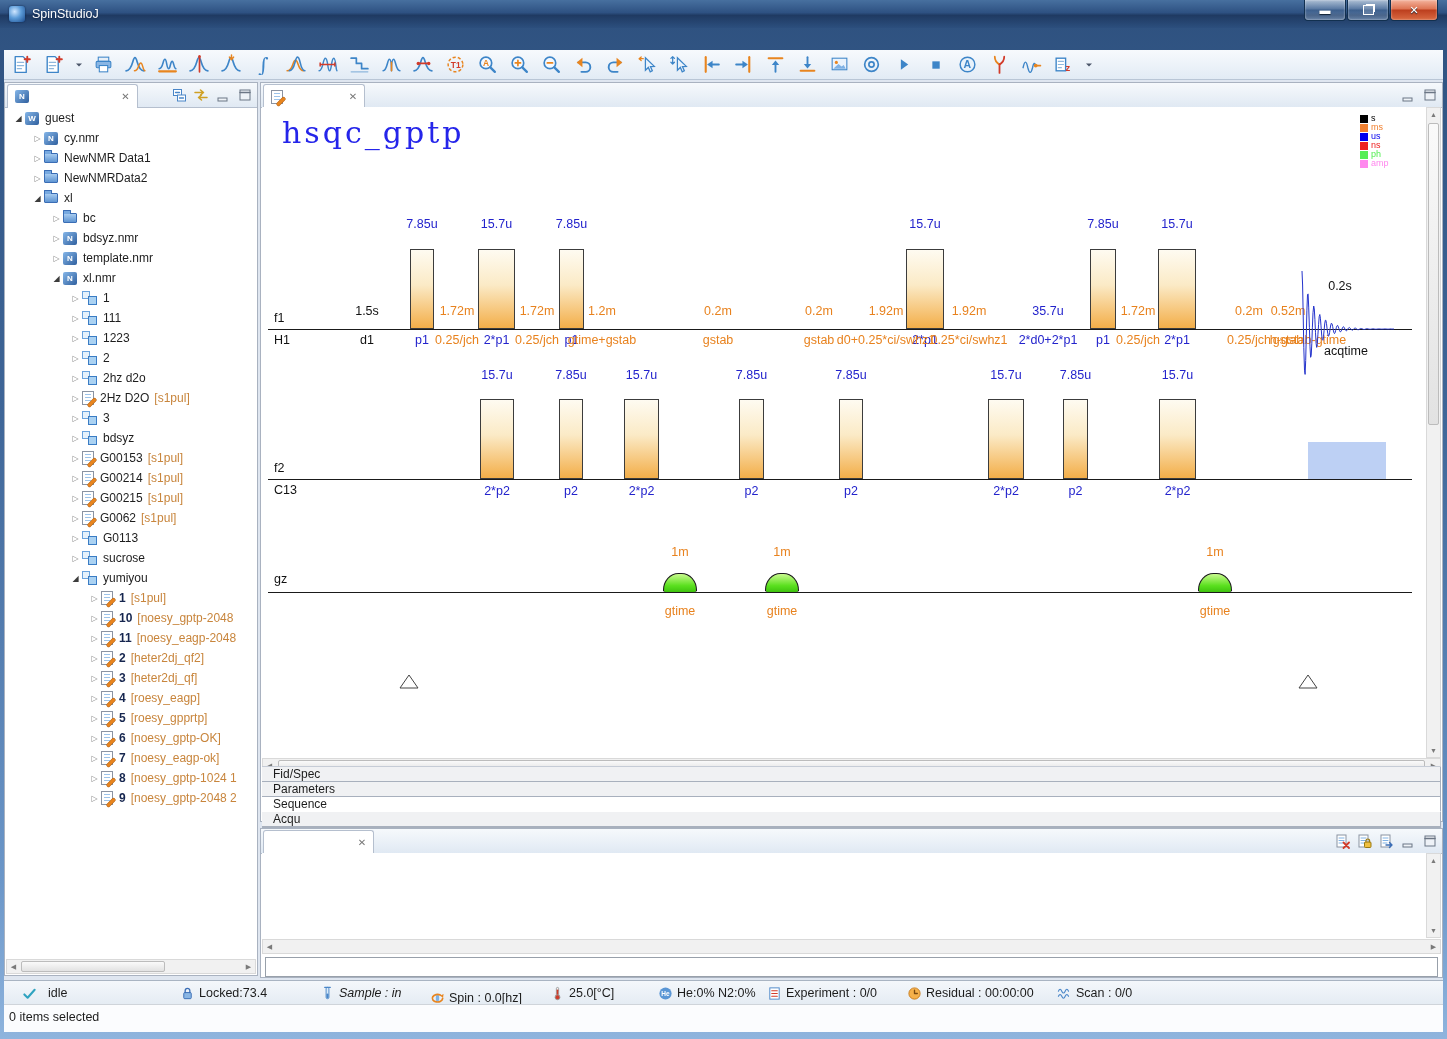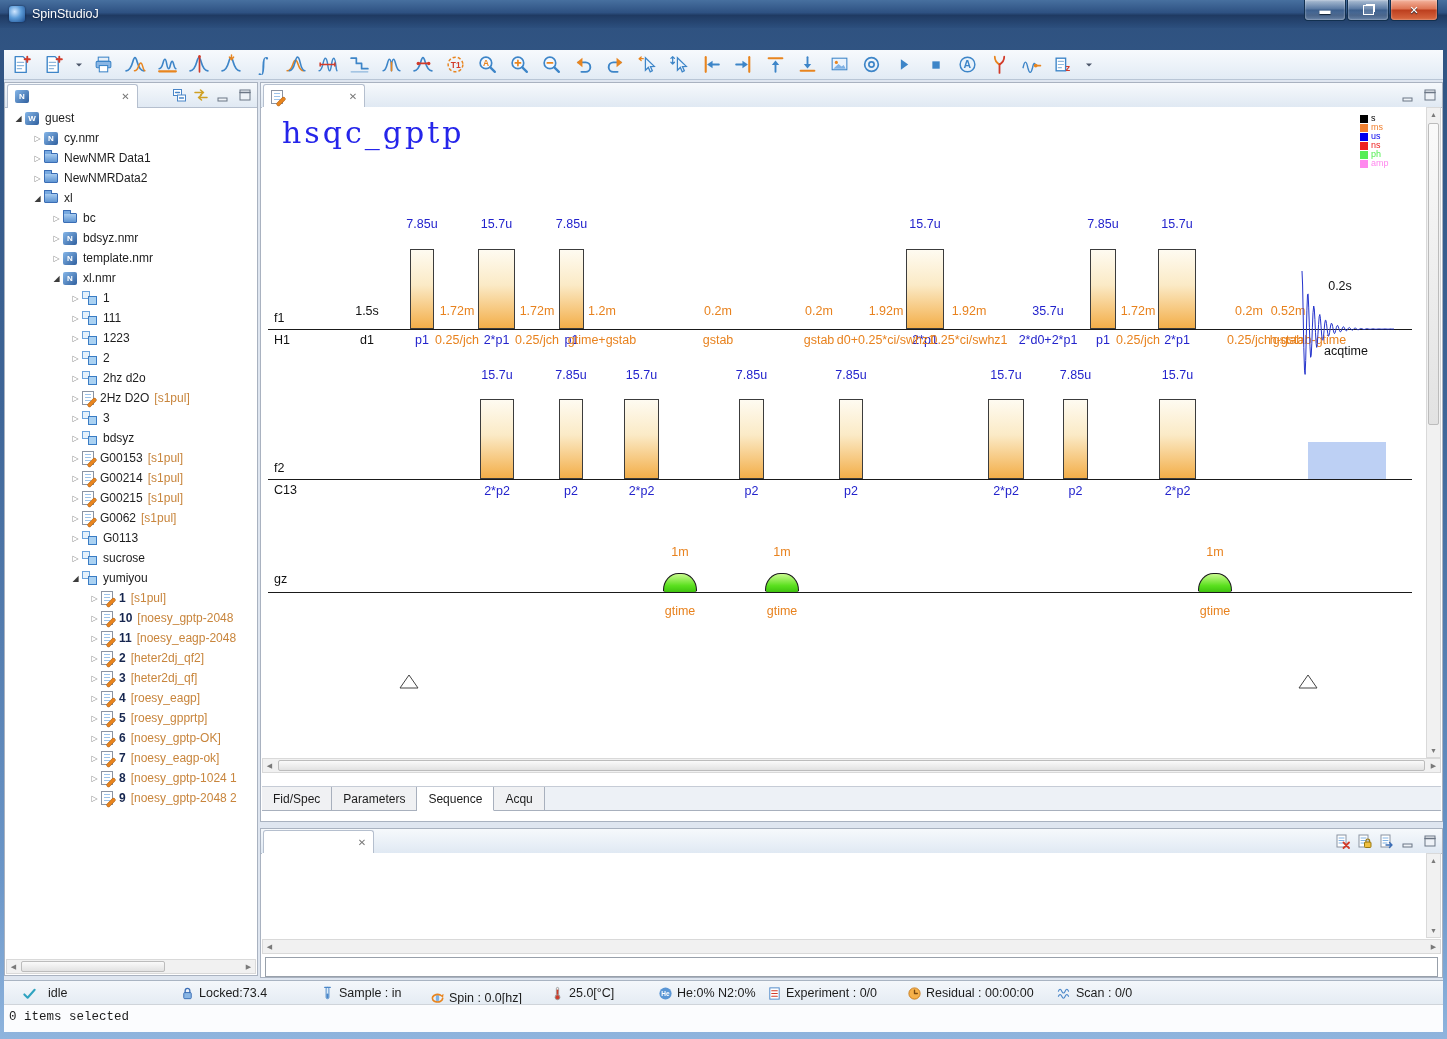--- a/index.html
+++ b/index.html
@@ -92,21 +92,21 @@
   .ptab2.sel{background:#fff;border-bottom-color:#fff;}
   .ptabfill{flex:1;border-bottom:1px solid #a8b0bd;}
   
   .conout{position:absolute;left:1px;top:24px;right:16px;height:85px;background:#fff;}
   .coninput{position:absolute;left:4px;right:4px;top:128px;height:20px;background:#fff;border:1px solid #98a0aa;box-sizing:border-box;font:12px "Liberation Mono",monospace;padding:0 4px;}
   
   .statusbar{position:absolute;left:4px;right:4px;top:980px;height:24px;background:linear-gradient(#f4f7fb,#e4ebf3);border-top:1px solid #a9b4c2;}
   .sitem{position:absolute;top:0;height:24px;display:flex;align-items:center;gap:4px;font-size:12.5px;color:#1c1c1c;}
   .sitem svg{width:15px;height:15px;flex:none;}
   .selrow{position:absolute;left:4px;right:4px;top:1004px;height:27px;background:#fbfcfe;border-top:1px solid #cfd4da;}
-  .selrow .txt{position:absolute;left:5px;top:5px;font-size:12.5px;color:#1c1c1c;font-family:Liberation Mono, monospace;}
+  .selrow .txt{position:absolute;left:5px;top:5px;font-size:12.5px;color:#1c1c1c;}
 </style>
 </head>
 <body>
 
 <div id="root">
 
   <div class="titlebar">
     <div class="appicon"></div>
     <div class="apptitle">SpinStudioJ</div>
     <div class="winbtns">
@@ -744,21 +744,21 @@
         <div class="sbtn" style="left:0;top:0;">▲</div>
         <div class="sbtn" style="left:0;bottom:0;">▼</div>
         <div class="sthumb" style="top:15px;height:300px;left:1px;right:1px;"></div>
       </div>
       <div class="sbh" style="left:1px;right:1px;top:675px;">
         <div class="sbtn" style="left:0;top:0;">◀</div>
         <div class="sbtn" style="right:0;top:0;">▶</div>
         <div class="sthumb" style="left:15px;right:15px;top:1px;bottom:1px;"></div>
       </div>
 
-      <div class="ptabsrow" id="tabsrow2" style="top:703px;">
+      <div class="ptabsrow" id="tabsrow2" style="top:683px;flex-direction:column;">
           <div class="ptab2">Fid/Spec</div>
           <div class="ptab2">Parameters</div>
           <div class="ptab2 sel">Sequence</div>
           <div class="ptab2">Acqu</div>
           <div class="ptabfill"></div>
         </div>
     </div>
 
     <div class="panel" style="left:256px;top:748px;width:1183px;height:150px;">
       <div class="phead">
@@ -831,21 +831,21 @@
       </div>
       <div class="sitem" style="left: 176px;">
         <span style="display: inline-flex;">
           <svg viewBox="0 0 16 16" xmlns="http://www.w3.org/2000/svg">
             <rect x="4" y="7" width="8" height="6.5" rx="1" fill="#8ab6e4" stroke="#3a6db5"></rect>
             <path d="M5.5 7 V5 a2.5 2.5 0 0 1 5 0 V7" stroke="#3a6db5" stroke-width="1.4" fill="none" stroke-linecap="round" stroke-linejoin="round"></path>
           </svg>
         </span>
         <span>Locked:73.4</span>
       </div>
-      <div class="sitem" style="left: 316px;">
+      <div class="sitem" style="left: 316px; font-style: italic;">
         <span style="display: inline-flex;">
           <svg viewBox="0 0 16 16" xmlns="http://www.w3.org/2000/svg">
             <rect x="6.5" y="1.5" width="3" height="12" rx="1.4" fill="#dcecfa" stroke="#4a86c8"></rect>
             <rect x="6.9" y="8" width="2.2" height="5" rx="1.1" fill="#4a86c8"></rect>
             <path d="M5 1.5 h6" stroke="#4a86c8" stroke-width="1.2" fill="none" stroke-linecap="round" stroke-linejoin="round"></path>
           </svg>
         </span>
         <span>Sample : in</span>
       </div>
       <div class="sitem" style="left: 426px; align-items: flex-end;">

